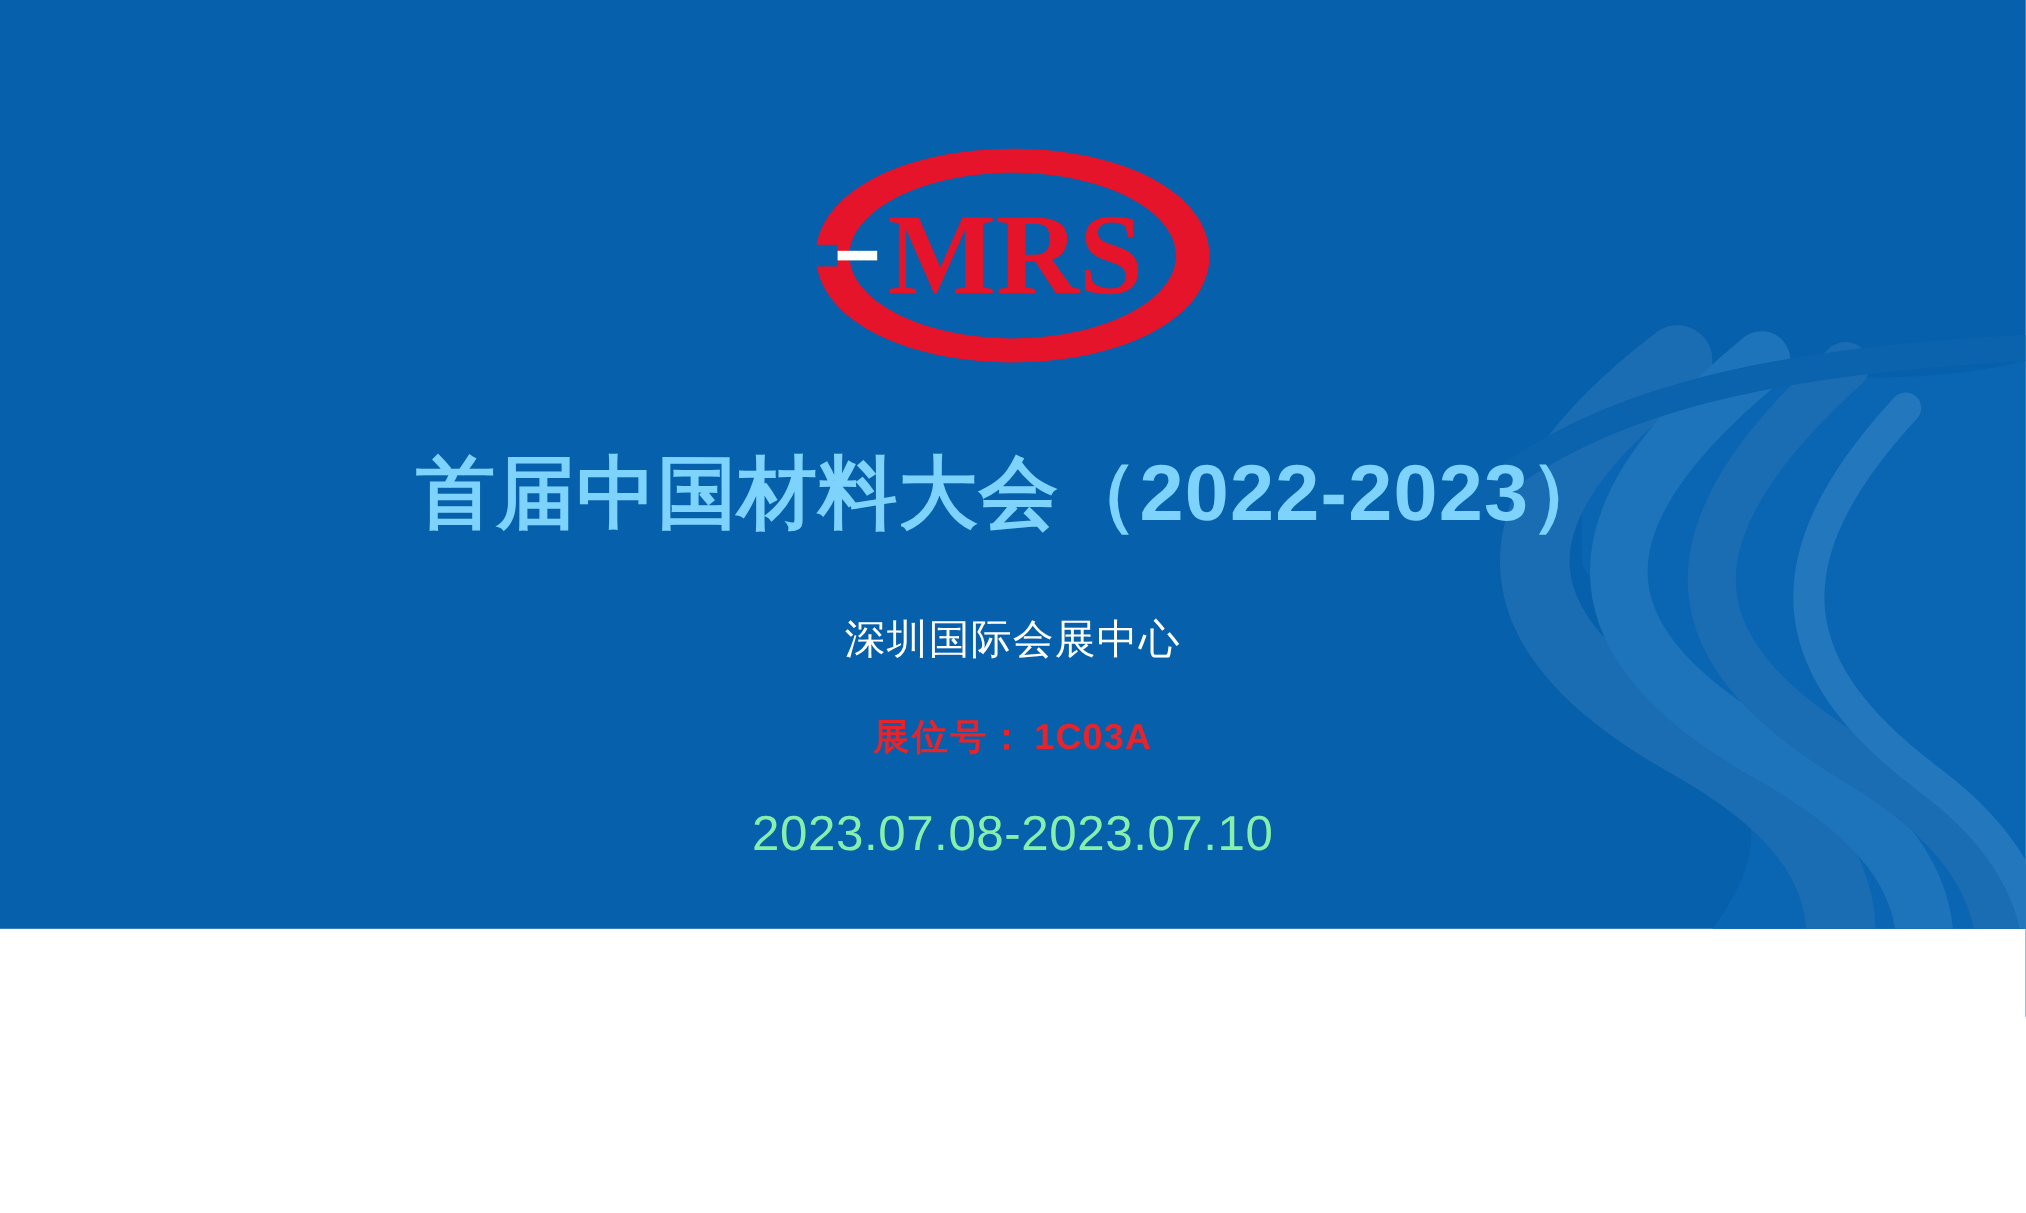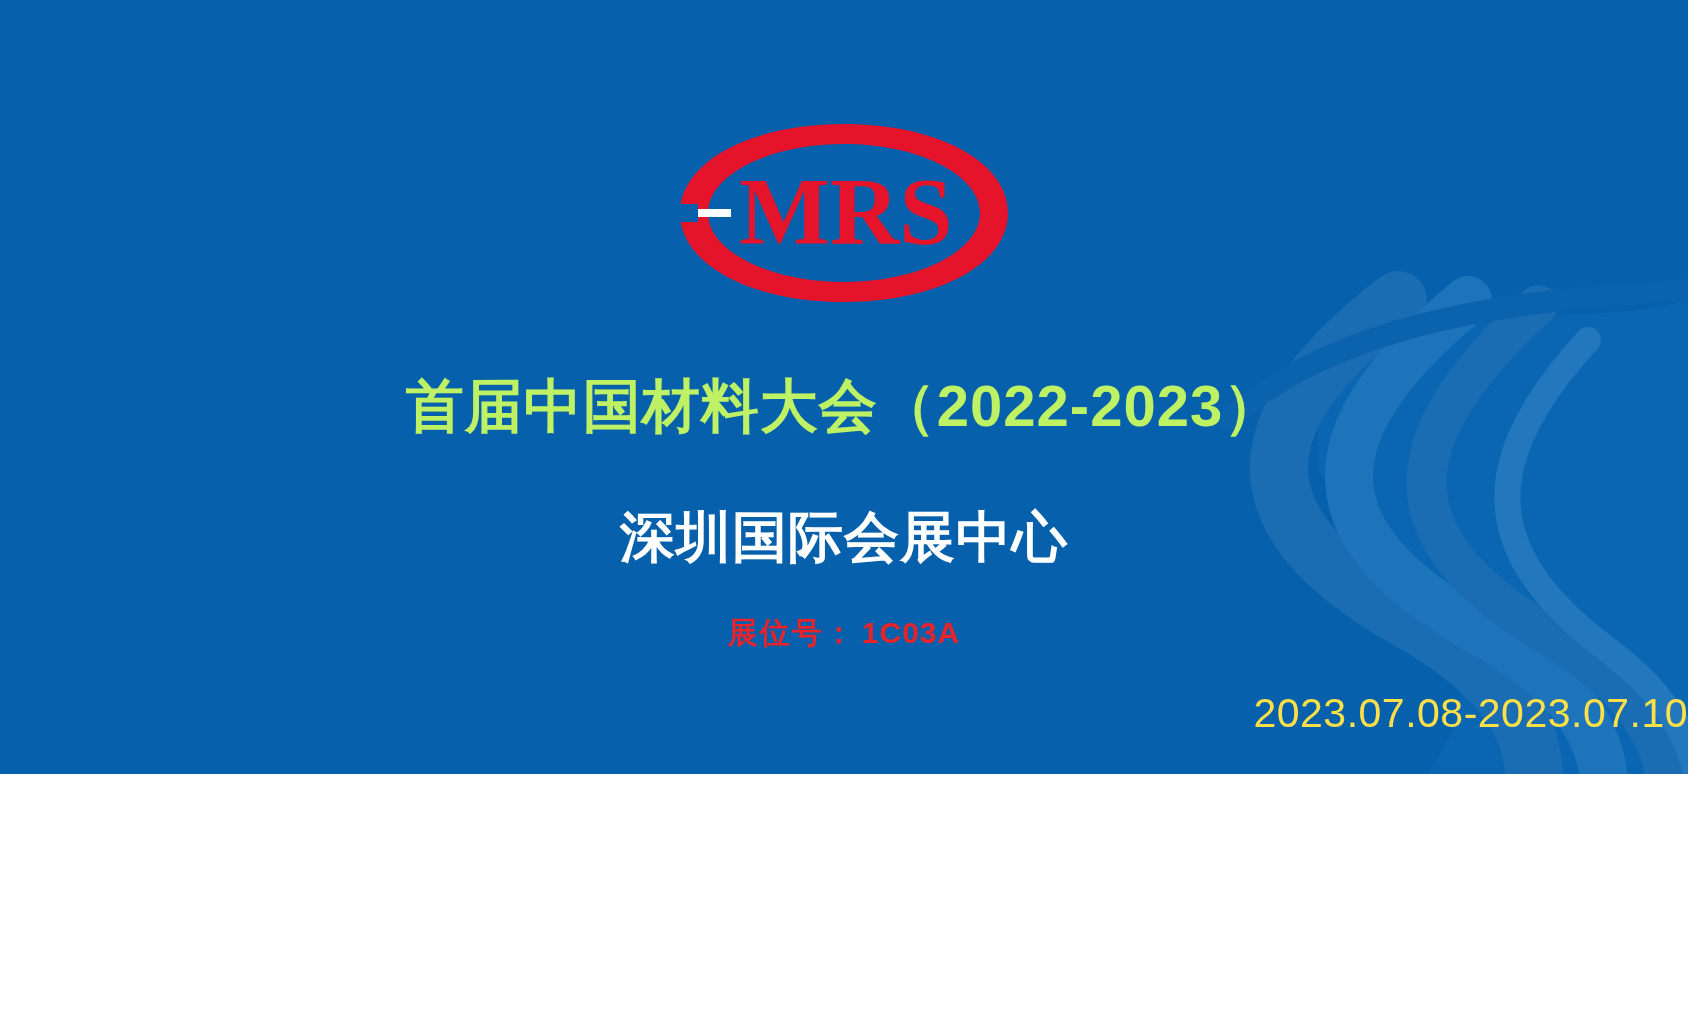--- a/index.html
+++ b/index.html
@@ -46,57 +46,56 @@
   
   #text-block {
     position: absolute;
     left: 0;
     right: 0;
     top: 374px;
     text-align: center;
   }
 
   #main-title {
-    color: #bef264;
-    font-size: 58px;
+    color: #7dd3fc;
+    font-size: 66px;
     font-weight: bold;
     letter-spacing: 1px;
     line-height: 1.12;
     margin: 0;
     white-space: nowrap;
   }
 
   #venue-name {
     color: #FFFFFF;
-    font-size: 55px;
-    font-weight: bold;
+    font-size: 34px;
+    font-weight: normal;
     letter-spacing: 1px;
     margin: 62px 0 0 0;
     white-space: nowrap;
   }
 
   #booth-line {
     color: #E8232A;
     font-size: 30px;
     font-weight: bold;
     letter-spacing: 1px;
     margin: 38px 0 0 0;
     white-space: nowrap;
   }
   #booth-label { letter-spacing: 2px; }
   #booth-value { margin-left: 6px; }
 
   #event-dates {
-    color: #fde047;
+    color: #86efac;
     font-size: 41px;
     font-weight: normal;
     letter-spacing: 0.5px;
     margin: 36px 0 0 0;
     white-space: nowrap;
-    text-align: right;
   }
 </style>
 </head>
 <body>
 
 <div id="poster">
 
   <svg id="wave-decoration" viewBox="0 0 620 1011" preserveAspectRatio="none" aria-hidden="true">
     <defs>
       <clipPath id="clip-right">

